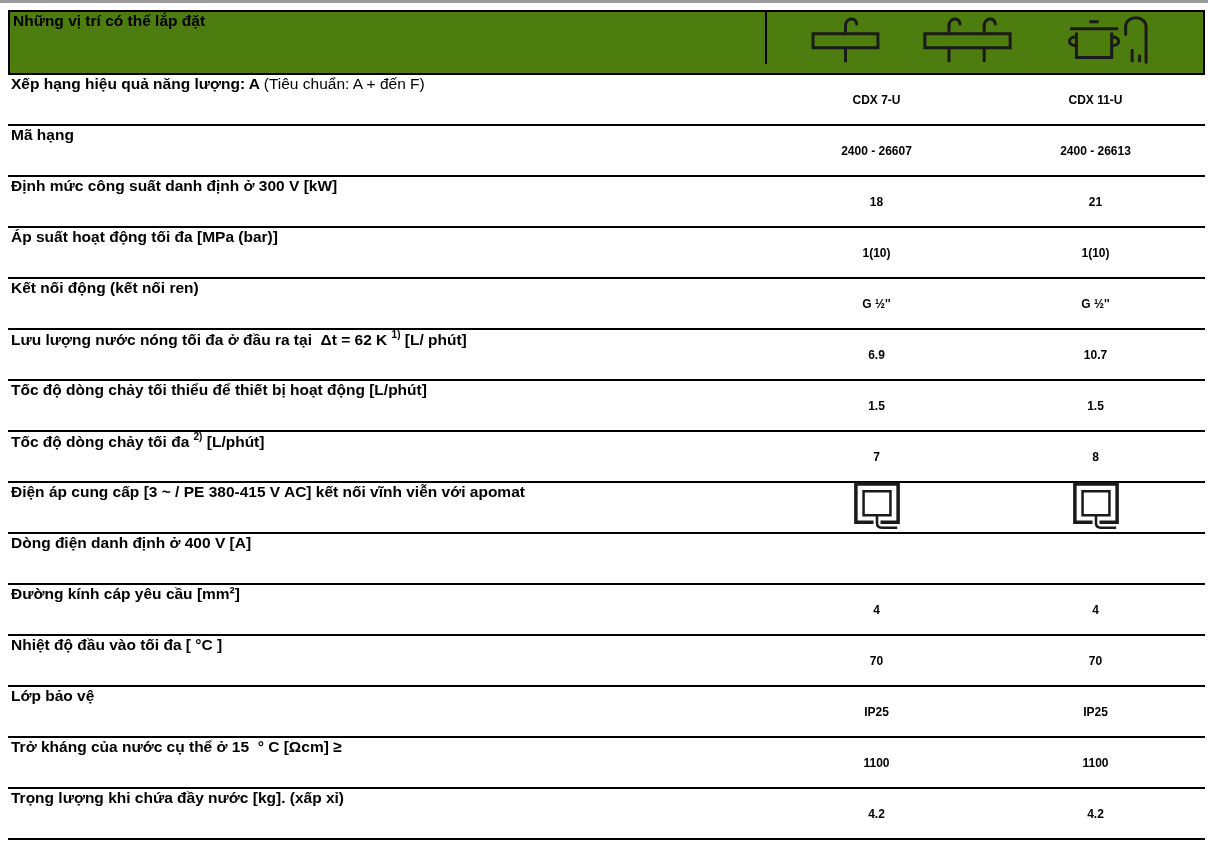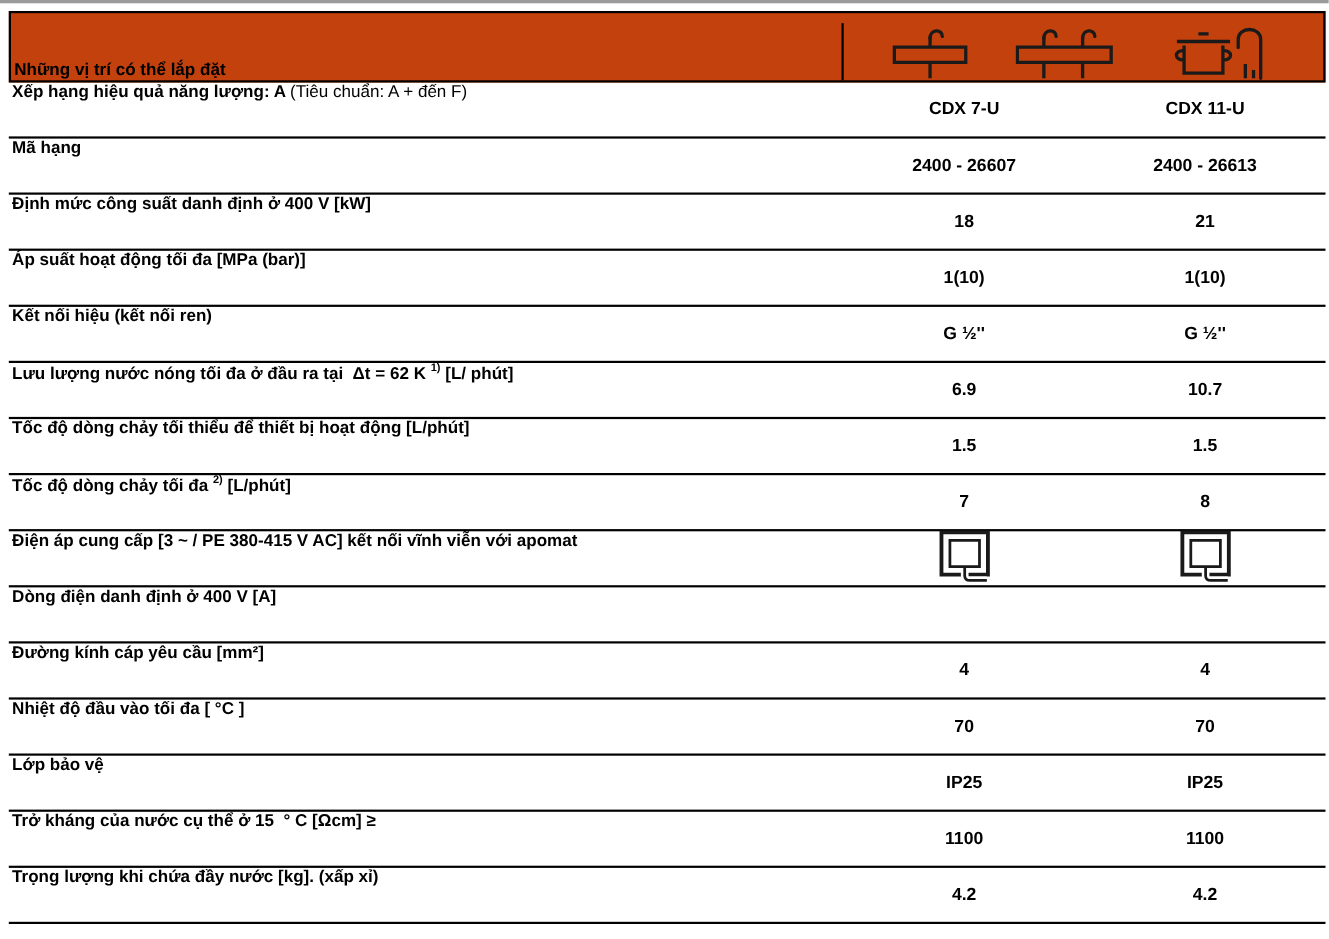--- a/index.html
+++ b/index.html
@@ -8,22 +8,22 @@
     font-family:"Liberation Sans","DejaVu Sans",sans-serif;
     color:#000;
     -webkit-font-smoothing:antialiased;
   }
   .top-rule{width:1208px;height:3px;background:#9b9b9b;}
   .page{margin:7px 8px 0 8px;width:1197px;}
 
   
   .header-box{
     box-sizing:border-box;height:65px;
-    border:2.5px solid #000;background:#c2410c;
-    display:flex;align-items:flex-end;
+    border:2.5px solid #000;background:#4d7c0f;
+    display:flex;align-items:flex-start;
   }
   .header-label{
     flex:1;display:flex;align-items:center;
     padding-left:3px;font-size:15.5px;font-weight:bold;white-space:pre;
   }
   .header-icons{
     width:436px;border-left:2.5px solid #000;
     display:flex;align-items:center;justify-content:space-evenly;
   }
   .hicon{height:52px;display:block;}
@@ -34,21 +34,21 @@
     display:flex;align-items:flex-start;overflow:visible;
   }
   .label{
     flex:1;padding-left:3px;font-size:15.5px;font-weight:bold;white-space:pre;
   }
   .label .reg{font-weight:normal;}
   .label sup{font-size:10px;font-weight:bold;position:relative;top:-1px;}
   .vals{width:438px;height:100%;display:flex;}
   .val{
     flex:1;display:flex;align-items:center;justify-content:center;
-    font-size:16px;font-weight:bold;
+    font-size:12px;font-weight:bold;
   }
   .val-icon{align-items:flex-start;}
   .val-icon svg{height:52px;width:48px;margin-top:-2px;display:block;}
 
   svg *{vector-effect:non-scaling-stroke;}
   .defs-holder{position:absolute;width:0;height:0;overflow:hidden;}
 </style>
 </head>
 <body>
 
@@ -122,35 +122,35 @@
         </div>
       </div>
       <div class="row">
         <div class="label"><span>Mã hạng</span></div>
         <div class="vals">
           <div class="val">2400 - 26607</div>
           <div class="val">2400 - 26613</div>
         </div>
       </div>
       <div class="row">
-        <div class="label"><span>Định mức công suất danh định ở 400 V [kW]</span></div>
+        <div class="label"><span>Định mức công suất danh định ở 300 V [kW]</span></div>
         <div class="vals">
           <div class="val">18</div>
           <div class="val">21</div>
         </div>
       </div>
       <div class="row">
         <div class="label"><span>Áp suất hoạt động tối đa [MPa (bar)]</span></div>
         <div class="vals">
           <div class="val">1(10)</div>
           <div class="val">1(10)</div>
         </div>
       </div>
       <div class="row">
-        <div class="label"><span>Kết nối hiệu (kết nối ren)</span></div>
+        <div class="label"><span>Kết nối động (kết nối ren)</span></div>
         <div class="vals">
           <div class="val">G ½''</div>
           <div class="val">G ½''</div>
         </div>
       </div>
       <div class="row">
         <div class="label"><span>Lưu lượng nước nóng tối đa ở đầu ra tại  Δt = 62 K </span><sup>1)</sup><span> [L/ phút]</span></div>
         <div class="vals">
           <div class="val">6.9</div>
           <div class="val">10.7</div>

